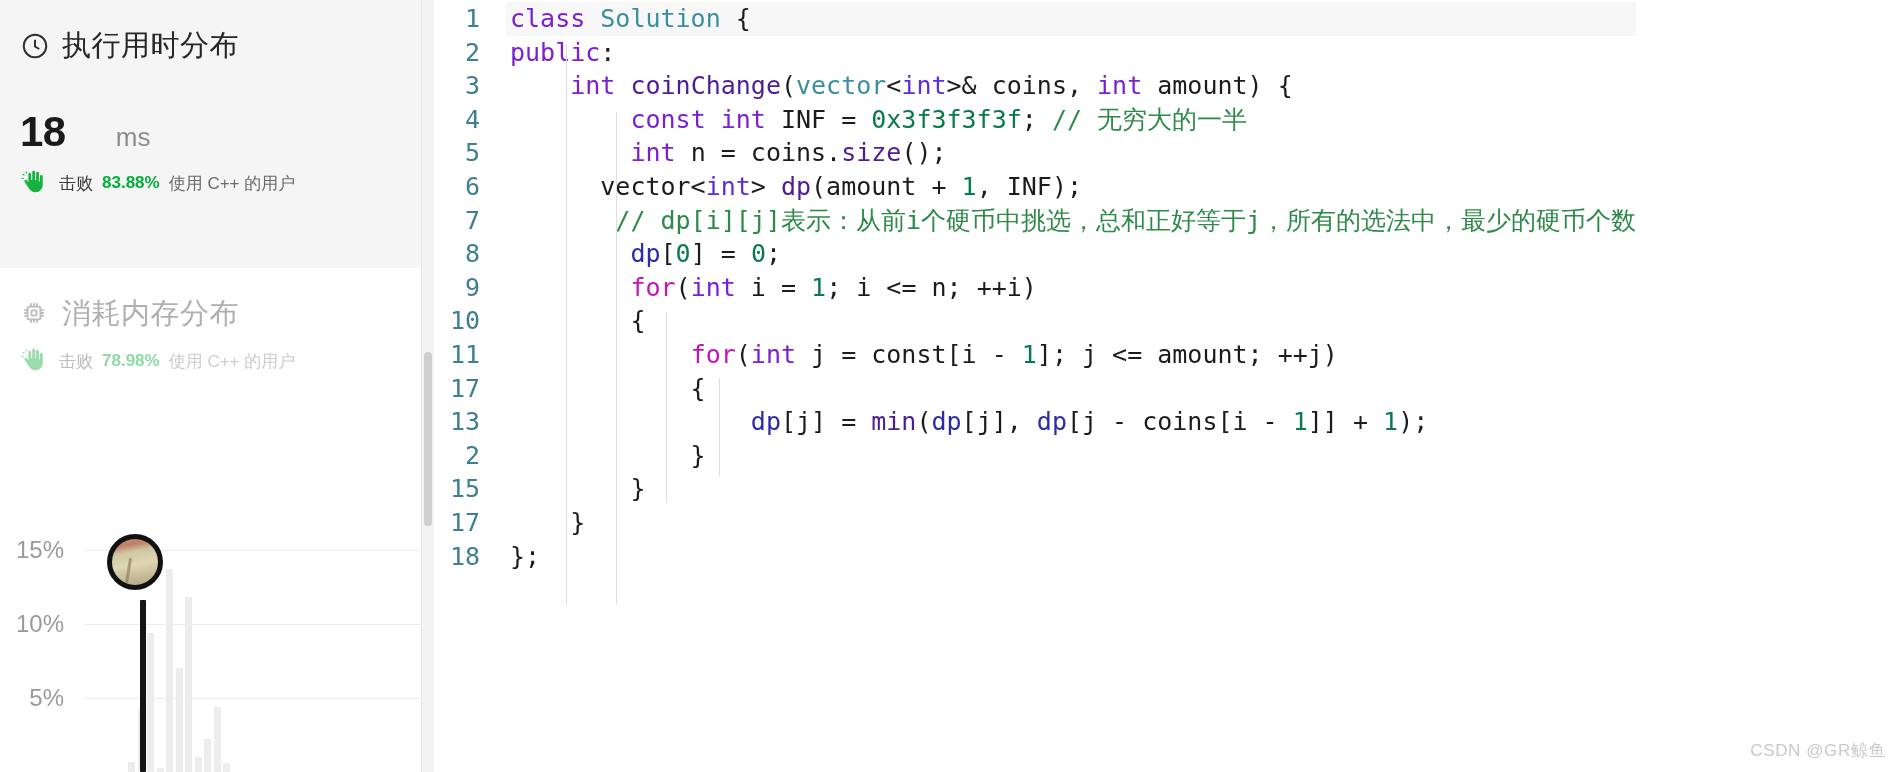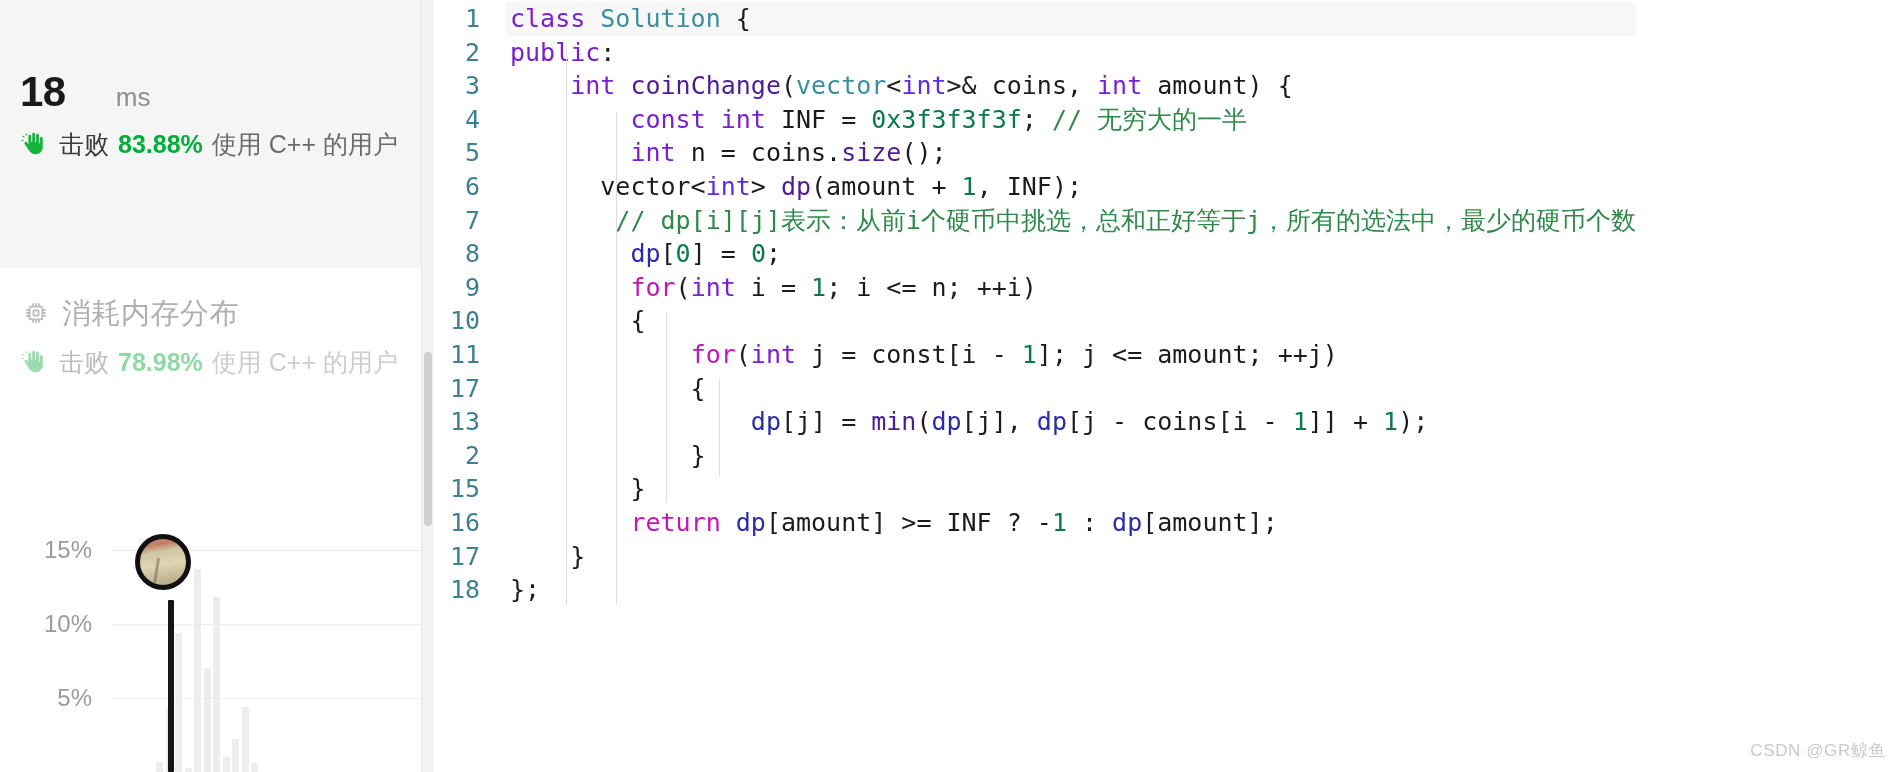--- a/index.html
+++ b/index.html
@@ -21,47 +21,47 @@
   }
   .stat-panel { padding: 26px 30px 26px 20px; position: relative; }
   .stat-panel.active { background: #f5f5f5; height: 268px; }
   .stat-panel.inactive { height: 252px; }
 
   .panel-head {
     display: flex; align-items: center; gap: 12px;
     font-size: 29px; font-weight: 400; letter-spacing: 0.5px;
   }
   .panel-head.active-t { color: #262626; }
-  .panel-head.inactive-t { color: #b0b0b0; text-align: right; }
+  .panel-head.inactive-t { color: #b0b0b0; }
 
   .ico { width: 30px; height: 30px; display: inline-block; flex: 0 0 30px; }
 
   .big-value { margin-top: 42px; display: flex; align-items: baseline; gap: 10px; }
   .big-num { font-size: 42px; font-weight: 700; letter-spacing: -0.5px; }
   .big-unit { font-size: 26px; font-weight: 400; margin-left: 40px; }
   .active-t .big-num, .stat-panel.active .big-num { color: #1a1a1a; }
   .stat-panel.active .big-unit { color: #8d8d8d; }
   .stat-panel.inactive .big-num { color: #b5b5b5; }
   .stat-panel.inactive .big-unit { color: #cfcfcf; }
 
   .beat-row {
     margin-top: 12px; display: flex; align-items: center; gap: 9px;
-    font-size: 25px; white-space: nowrap;
+    font-size: 17px; white-space: nowrap;
   }
   .stat-panel.active .beat-row { color: #3c3c3c; }
   .stat-panel.inactive .beat-row { color: #bdbdbd; }
   .pct { font-weight: 700; }
   .stat-panel.active .pct { color: #00af39; }
   .stat-panel.inactive .pct { color: #8fd9a6; }
   .beat-tail { }
   .stat-panel.active .beat-tail { color: #6b6b6b; }
   .stat-panel.inactive .beat-tail { color: #cdcdcd; }
 
   
-  #chart-wrap { position: relative; height: 252px; width: 434px; margin-left: 28px; }
+  #chart-wrap { position: relative; height: 252px; width: 434px; }
   #chart-plot { position: absolute; left: 84px; right: 12px; top: 0; bottom: 0; }
   .gridline { position: absolute; left: 0; right: 0; height: 1px; background: #ececec; }
   .ytick {
     position: absolute; right: 358px; width: 70px; text-align: right;
     font-size: 24px; color: #9b9b9b; transform: translateY(-50%);
   }
   .bar { position: absolute; bottom: 0; background: #ededed; width: 7px; }
   #marker {
     position: absolute; width: 6px; background: #151515; border-radius: 1px;
   }
@@ -129,20 +129,29 @@
   }
 </style>
 </head>
 <body>
 
 <div id="root">
 
   <div id="sidebar">
 
     <div class="stat-panel active">
+      <div class="panel-head active-t">
+        <span class="ico">
+          <svg width="30" height="30" viewBox="0 0 24 24" fill="none" stroke="#303030" stroke-width="1.6">
+            <circle cx="12" cy="12" r="9"></circle>
+              <path d="M12 7v5.4l3.4 2"></path>
+          </svg>
+        </span>
+        <span>执行用时分布</span>
+      </div>
       <div class="big-value">
         <span class="big-num">18</span>
         <span class="big-unit">ms</span>
       </div>
       <div class="beat-row">
         <span class="ico">
           <svg width="28" height="28" viewBox="0 0 24 24" fill="#16b33f">
             <path d="M7.2 5.3c0-.7.6-1.2 1.2-1.2s1.2.5 1.2 1.2v5h.9V3.6c0-.7.5-1.2 1.2-1.2s1.2.5 1.2 1.2v6.7h.9V4.5c0-.7.5-1.2 1.2-1.2s1.2.5 1.2 1.2v6.8h.9V7.1c0-.7.5-1.2 1.2-1.2s1.2.5 1.2 1.2v7.2c0 3.6-2.6 6.4-6.2 6.4-2.5 0-4.3-1.1-5.6-3.2L4 11.9c-.4-.6-.2-1.4.5-1.7.6-.3 1.3-.1 1.7.5l1 1.6z"></path>
             <path d="M4.6 3.1l.9 1.8.8-.4-.9-1.8zM1.9 5.6l1.7 1 .4-.8-1.7-1zM1.2 9.2l1.9.2.1-.9-1.9-.2z"></path>
           </svg>
@@ -265,24 +274,20 @@
           </tr>
           <tr>
             <td class="ln">2</td>
             <td class="code"><span class="t-plain">            }</span></td>
           </tr>
           <tr>
             <td class="ln">15</td>
             <td class="code"><span class="t-plain">        }</span></td>
           </tr>
           <tr>
-            <td class="ln">16</td>
-            <td class="code"><span class="t-plain">        </span><span class="t-ctl">return</span><span class="t-plain"> </span><span class="t-var">dp</span><span class="t-plain">[amount] &gt;= INF ? -</span><span class="t-num">1</span><span class="t-plain"> : </span><span class="t-var">dp</span><span class="t-plain">[amount];</span></td>
-          </tr>
-          <tr>
             <td class="ln">17</td>
             <td class="code"><span class="t-plain">    }</span></td>
           </tr>
           <tr>
             <td class="ln">18</td>
             <td class="code"><span class="t-plain">};</span></td>
           </tr>
         </tbody>
       </table>
     <div id="wm">CSDN @GR鲸鱼</div>

